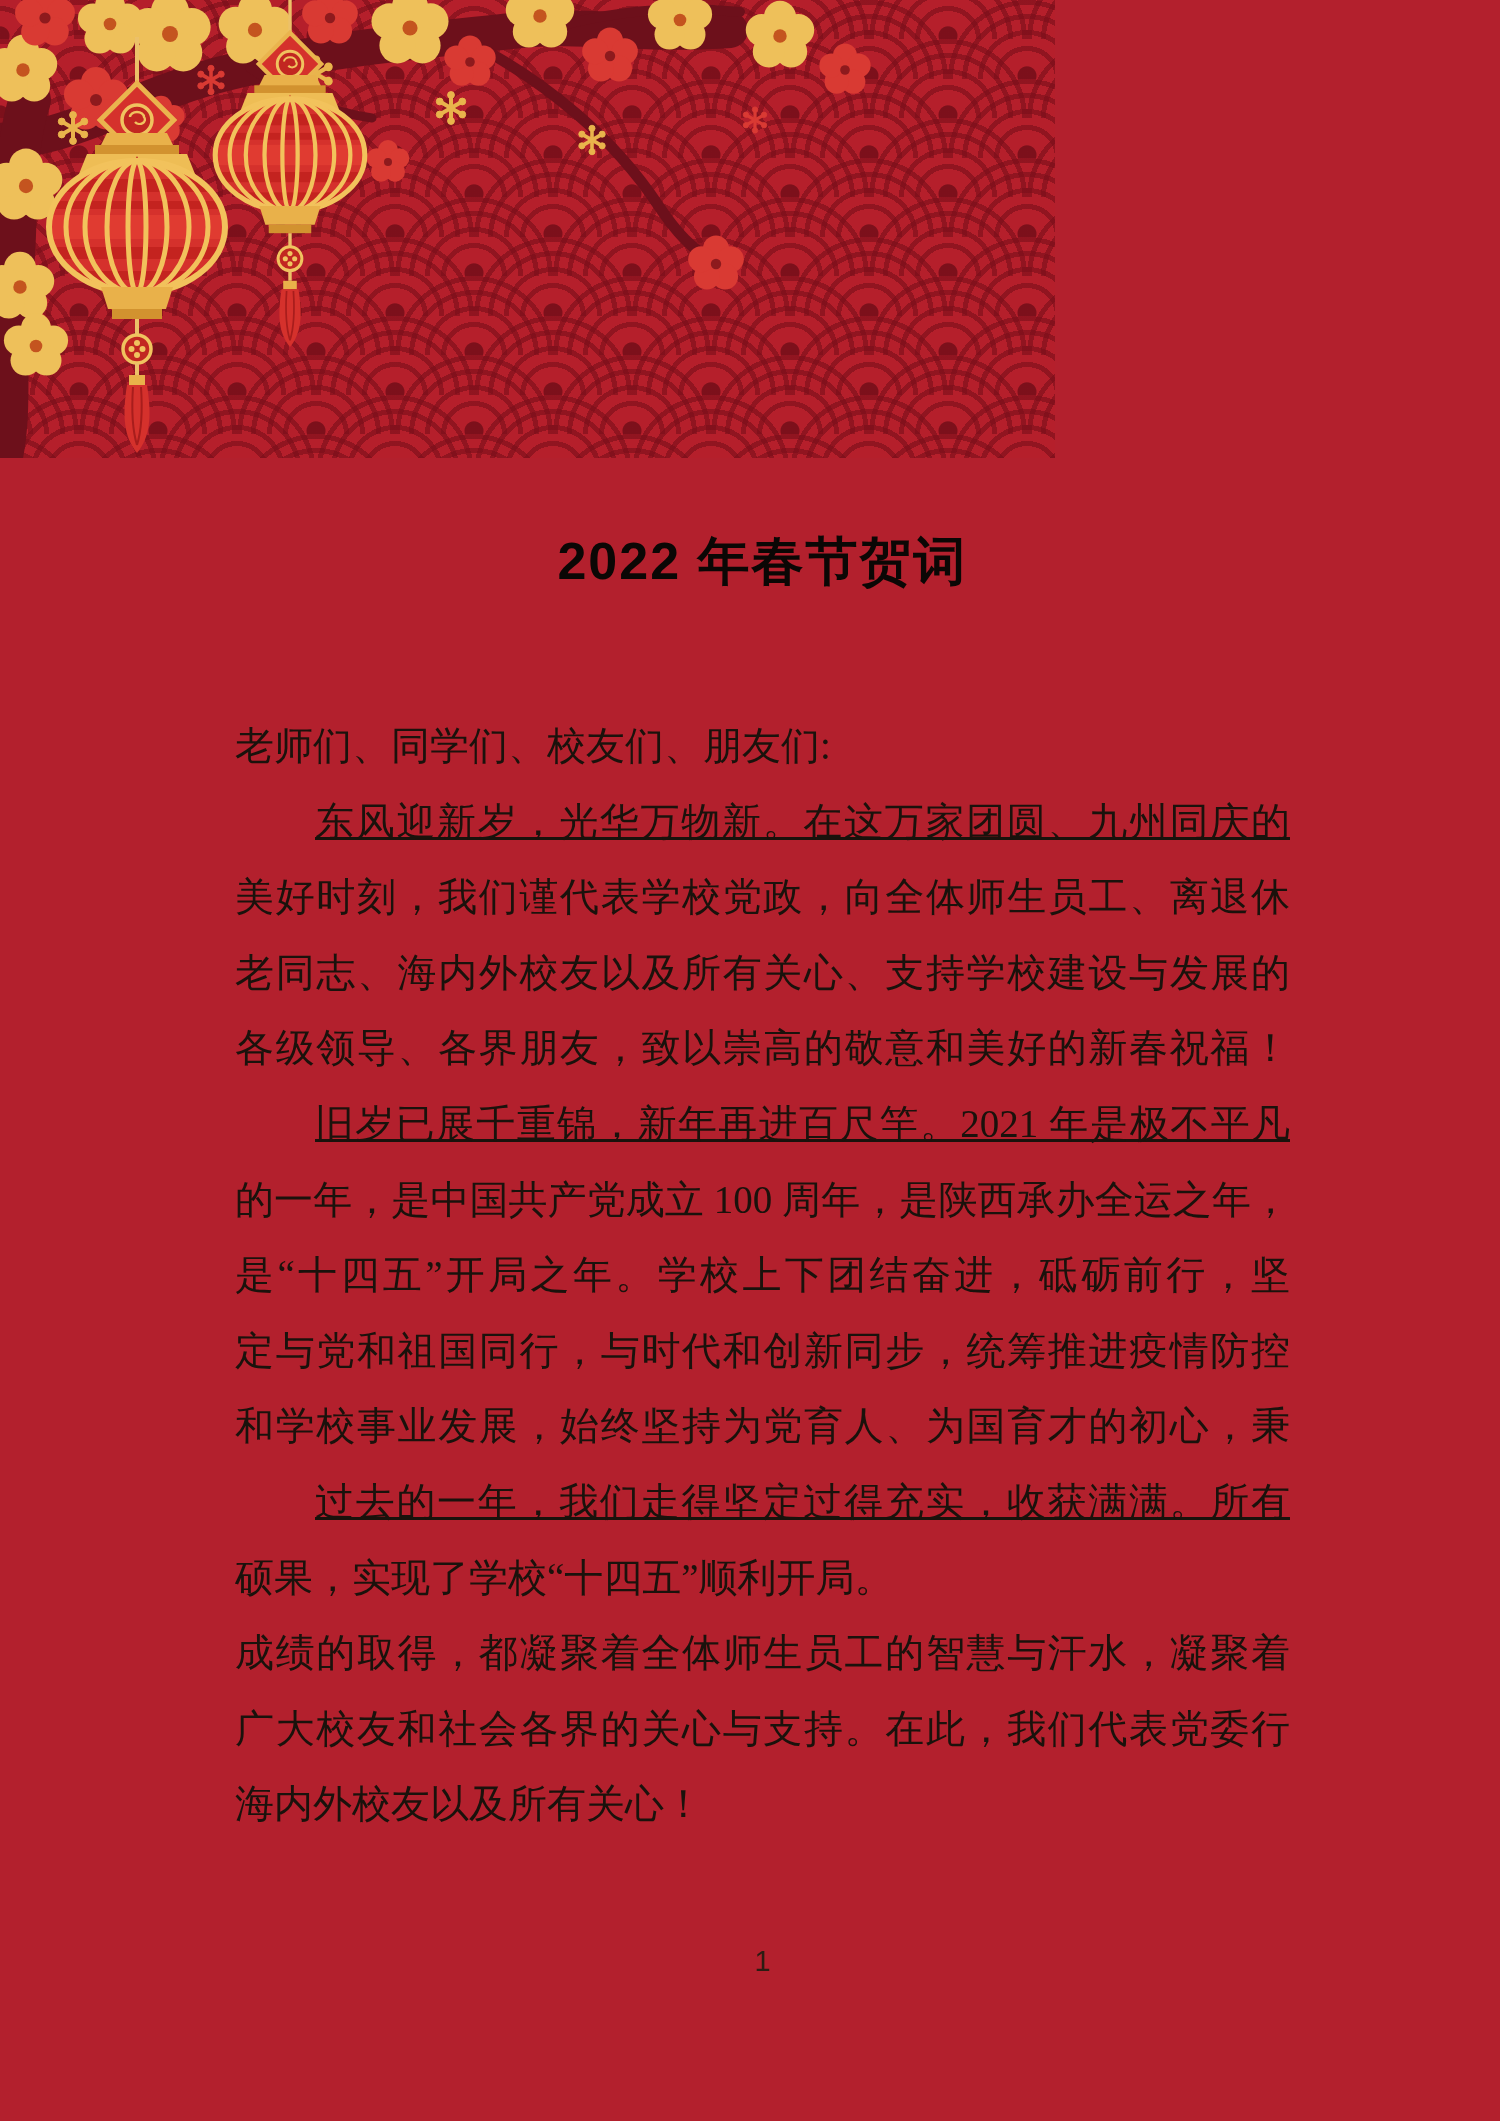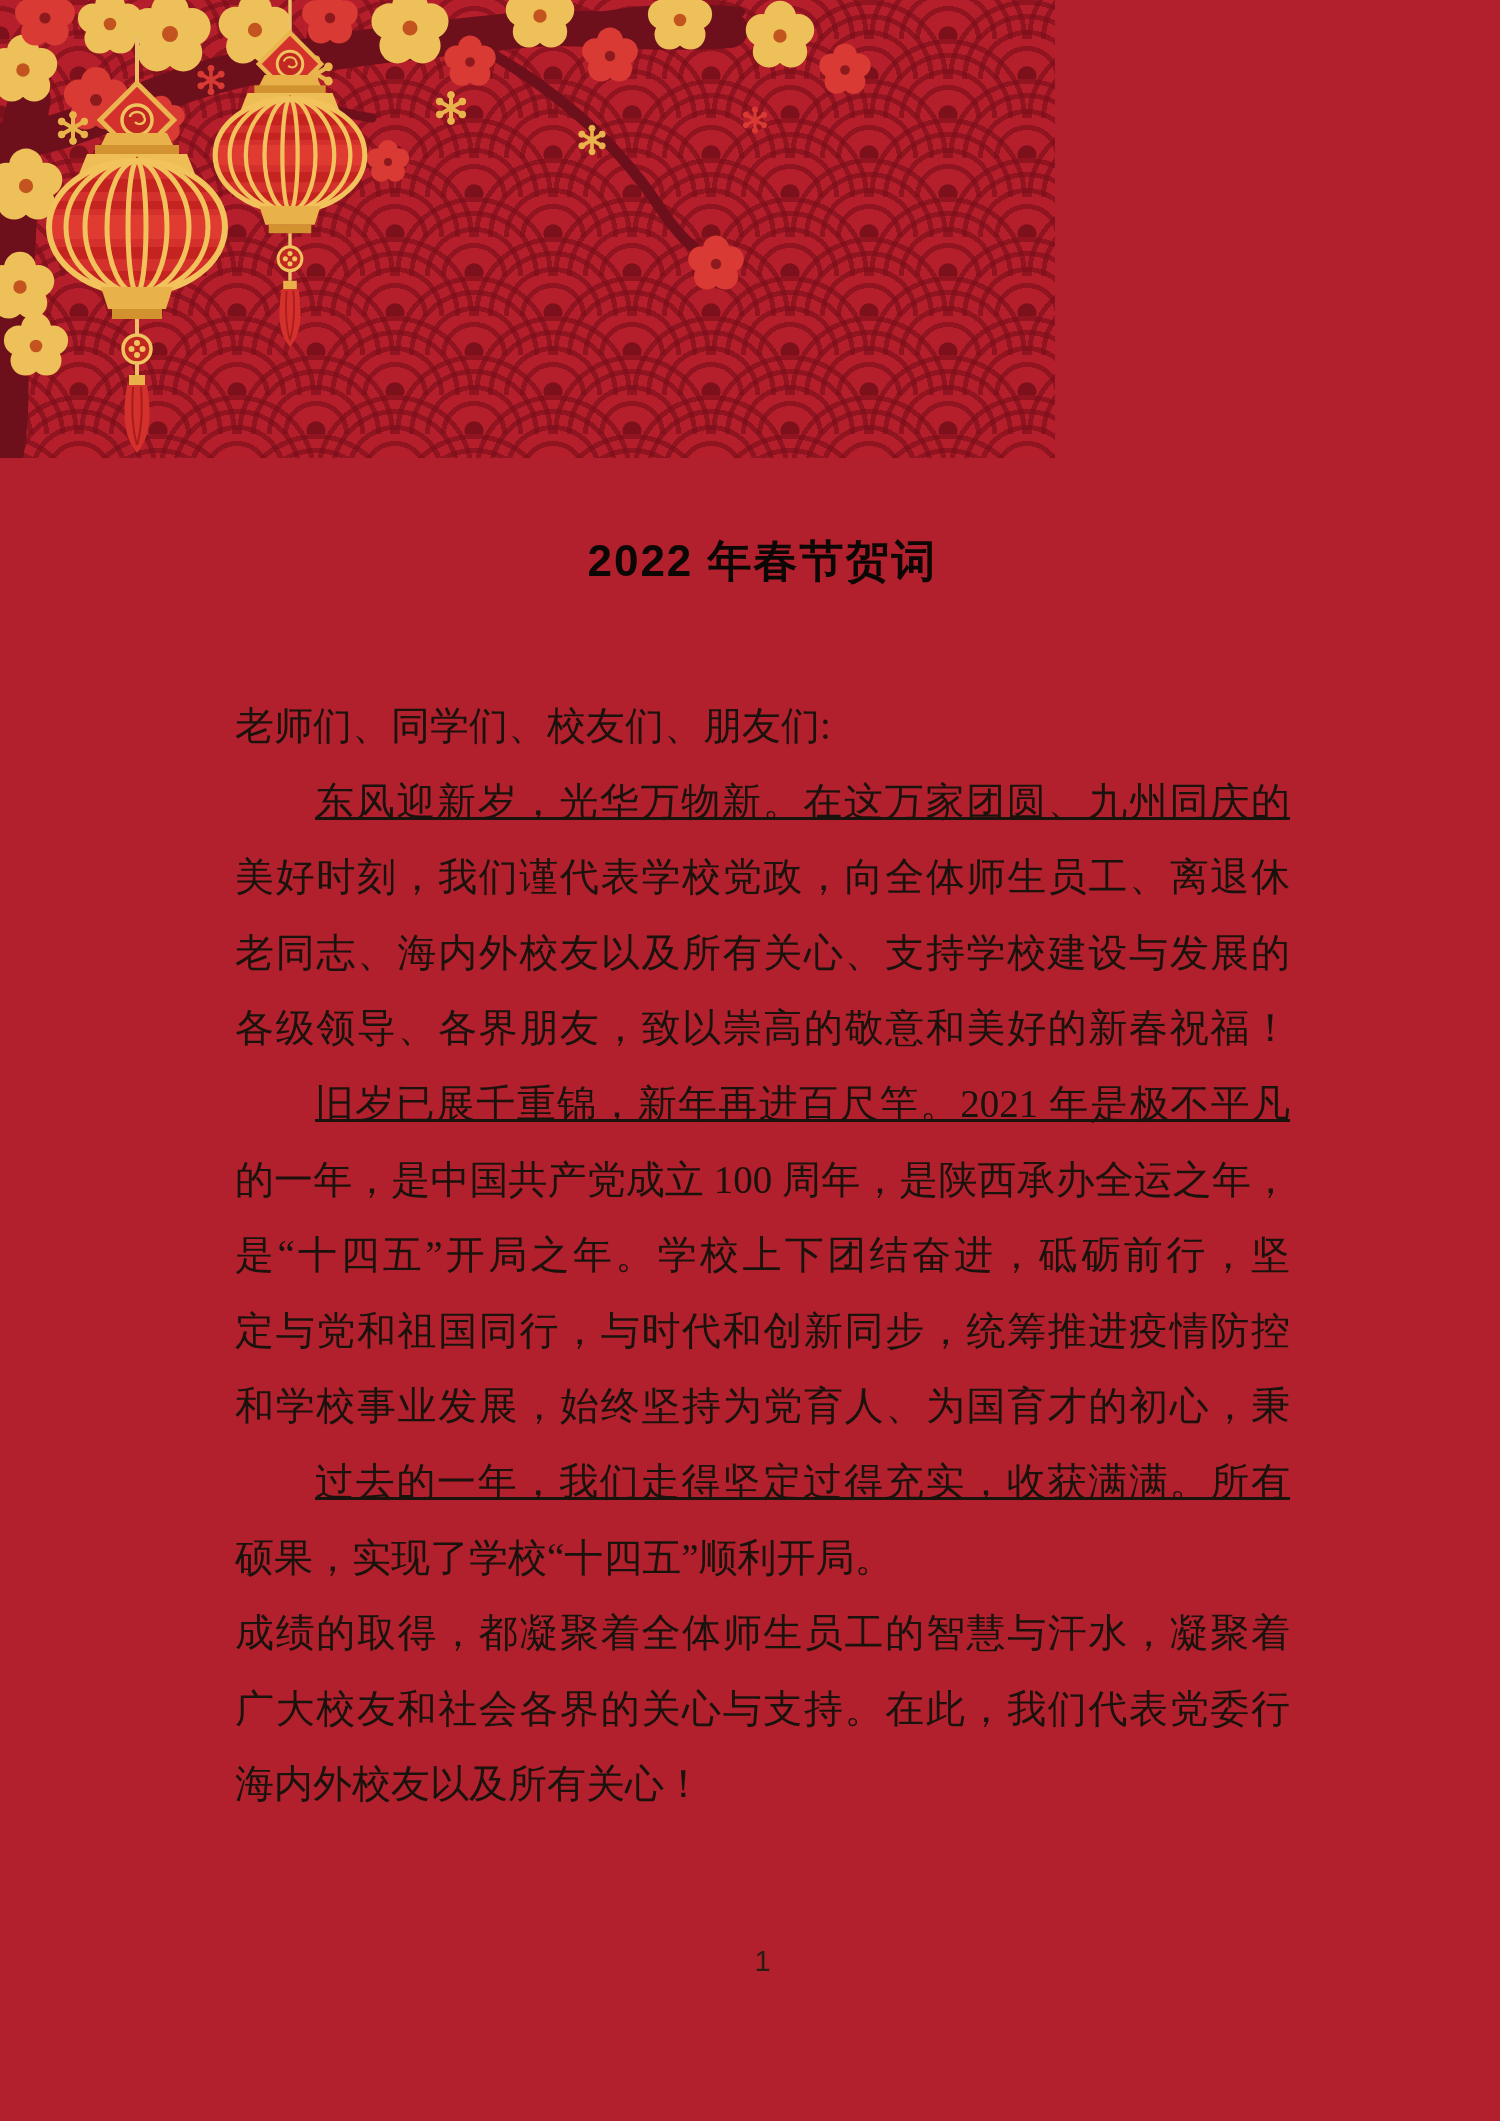--- a/index.html
+++ b/index.html
@@ -26,25 +26,25 @@
         rgba(122,14,26,0) 65px 74px, rgba(122,14,26,.62) 74px 79px, rgba(122,14,26,0) 79px),
       radial-gradient(circle at 50% 96%, rgba(100,10,20,.7) 0 9px, rgba(100,10,20,0) 10px),
       radial-gradient(circle at 50% 96%, rgba(100,10,20,.7) 0 9px, rgba(100,10,20,0) 10px);
     background-size:158px 79px;
     background-position:0 0,79px 39px,0 0,79px 39px;
   }
   .banner svg{position:absolute;left:0;top:0;}
   
   .title{
     position:absolute;left:235px;top:529px;width:1055px;height:64px;line-height:64px;
-    margin:0;text-align:center;font-size:44px;font-weight:bold;letter-spacing:2px;
+    margin:0;text-align:center;font-size:52px;font-weight:bold;letter-spacing:2px;
     color:#0b0705;font-family:"Liberation Sans","DejaVu Sans",sans-serif;
   }
   .body-text{
-    position:absolute;left:235px;top:688px;width:1055px;
+    position:absolute;left:235px;top:708px;width:1055px;
     color:#1a120c;
   }
   .line{height:75.6px;line-height:75.6px;font-size:39px;text-align:left;white-space:nowrap;}
   .line.j{white-space:normal;text-align:justify;text-align-last:justify;}
   .line.indent{text-indent:80px;text-decoration:underline;}
   .page-number{
     position:absolute;left:235px;top:1945px;width:1055px;text-align:center;
     font-size:29px;color:#2b1c12;font-family:"Liberation Sans","DejaVu Sans",sans-serif;
   }
 </style>

